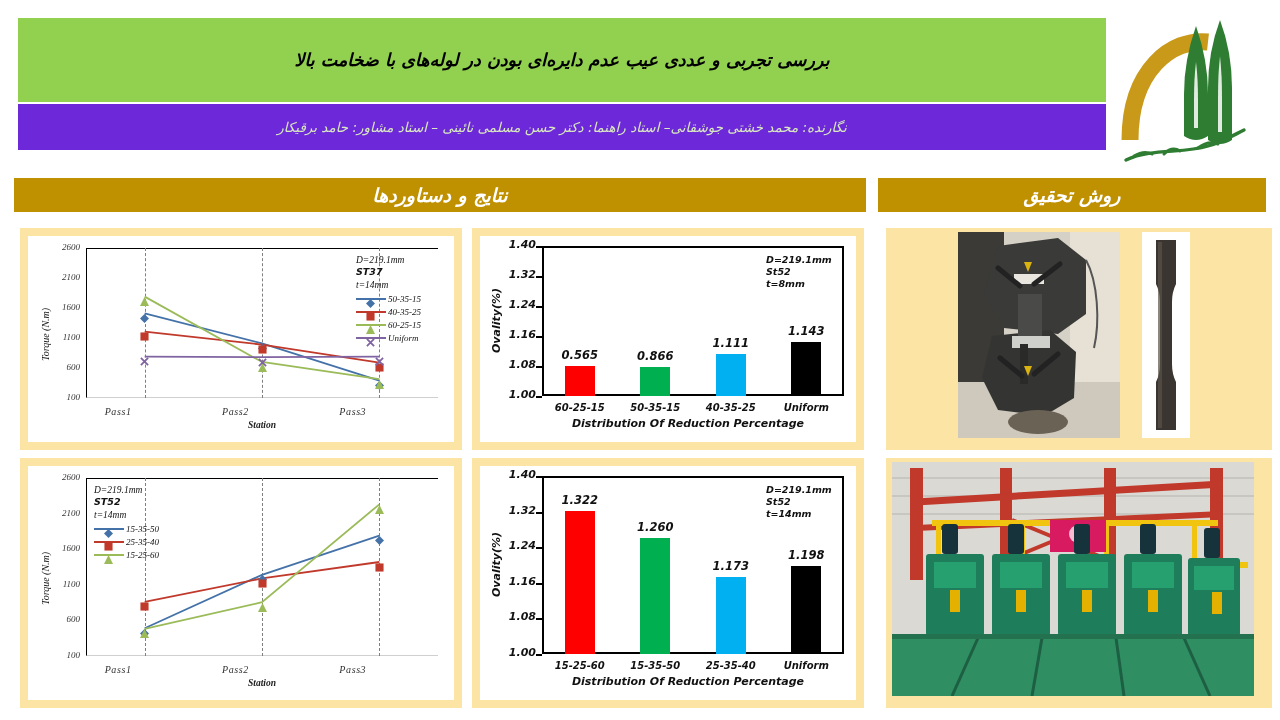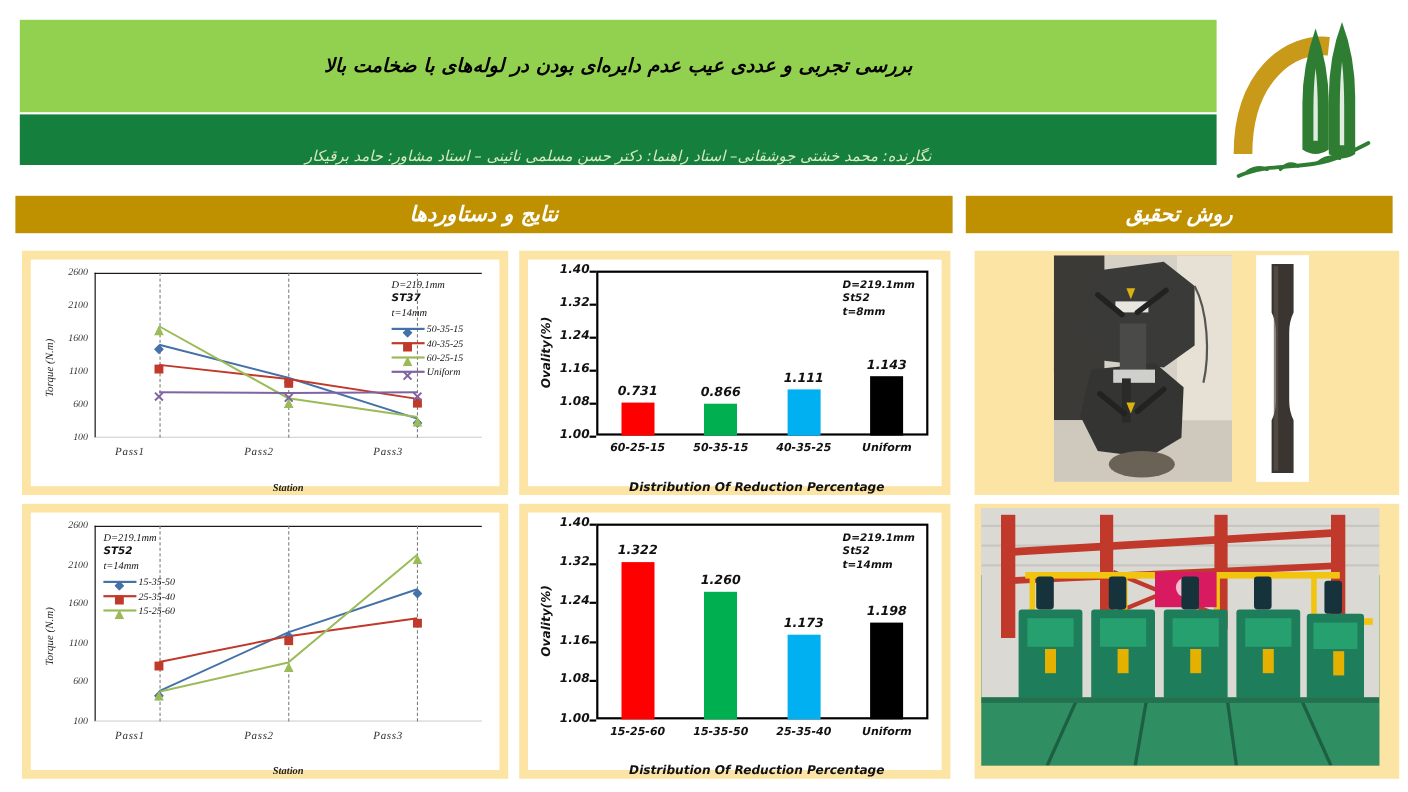--- a/index.html
+++ b/index.html
@@ -14,21 +14,21 @@
     position:absolute;left:18px;top:18px;width:1088px;height:84px;
     background:#92d050;display:flex;align-items:center;justify-content:center;
   }
   .hdr-title span{
     font-family:"DejaVu Sans", sans-serif;
     font-size:17.5px;font-weight:bold;color:#000;direction:rtl;
     text-align:center;line-height:1.6;padding:0 24px;
   }
   .hdr-authors{
     position:absolute;left:18px;top:104px;width:1088px;height:46px;
-    background:#15803d;display:flex;align-items:flex-end;justify-content:center;
+    background:#6d28d9;display:flex;align-items:center;justify-content:center;
   }
   .hdr-authors span{
     font-family:"DejaVu Sans", sans-serif;
     font-size:13.5px;color:#d8e8c0;direction:rtl;text-align:center;
   }
   .logo{
     position:absolute;left:1112px;top:8px;width:160px;height:160px;
   }
 
   
@@ -54,21 +54,21 @@
   .panel-inner{width:100%;height:100%;background:#ffffff;position:relative;}
 
   
   .plot-frame{position:absolute;background:#ffffff;box-sizing:border-box;}
   .axis-label-y{
     position:absolute;transform-origin:0 0;transform:rotate(-90deg);
     white-space:nowrap;font-family:"Liberation Serif", serif;color:#222;
   }
   .tick{position:absolute;white-space:nowrap;color:#333;text-align:right;}
   .xtick{position:absolute;white-space:nowrap;color:#333;}
-  .axis-title{position:absolute;white-space:nowrap;text-align:center;color:#222;margin-top:19px;}
+  .axis-title{position:absolute;white-space:nowrap;text-align:center;color:#222;}
 
   
   .lc .plot-frame{border:1.4px solid #000;border-right:none;border-bottom-color:#d0d0d0;}
   .lc .tick{font-family:"Liberation Serif", serif;font-size:9px;}
   .lc .xtick{font-family:"Liberation Serif", serif;font-size:10px;letter-spacing:.6px;}
   .lc .axis-title{font-family:"Liberation Serif", serif;font-size:9.5px;font-weight:bold;}
   .lc .axis-label-y{font-family:"Liberation Serif", serif;font-size:10px;}
 
   .note{position:absolute;font-family:"Liberation Serif", serif;
         font-size:9.5px;color:#111;white-space:nowrap;line-height:1.32;}
@@ -250,21 +250,21 @@
         <div class="tick" style="left: 10px; top: 92px; width: 46px;">1.16</div>
         <div style="position: absolute; left: 56px; top: 100px; width: 6px; height: 0px; border-top: 2px solid rgb(0, 0, 0);"></div>
         <div class="tick" style="left: 10px; top: 62px; width: 46px;">1.24</div>
         <div style="position: absolute; left: 56px; top: 70px; width: 6px; height: 0px; border-top: 2px solid rgb(0, 0, 0);"></div>
         <div class="tick" style="left: 10px; top: 32px; width: 46px;">1.32</div>
         <div style="position: absolute; left: 56px; top: 40px; width: 6px; height: 0px; border-top: 2px solid rgb(0, 0, 0);"></div>
         <div class="tick" style="left: 10px; top: 2px; width: 46px;">1.40</div>
         <div style="position: absolute; left: 56px; top: 10px; width: 6px; height: 0px; border-top: 2px solid rgb(0, 0, 0);"></div>
         <div class="axis-label-y" style="left: 10px; top: 117px;">Ovality(%)</div>
         <div class="bar" style="left: 84.65px; top: 129.625px; width: 30.2px; height: 30.375px; background: rgb(255, 0, 0);"></div>
-        <div class="barlabel" style="left: 65.75px; top: 111.625px; width: 68px;">0.731</div>
+        <div class="barlabel" style="left: 65.75px; top: 111.625px; width: 68px;">0.565</div>
         <div class="xtick" style="left: 53.75px; top: 166px; width: 92px; text-align: center;">60-25-15</div>
         <div class="bar" style="left: 160.15px; top: 130.75px; width: 30.2px; height: 29.25px; background: rgb(0, 176, 80);"></div>
         <div class="barlabel" style="left: 141.25px; top: 112.75px; width: 68px;">0.866</div>
         <div class="xtick" style="left: 129.25px; top: 166px; width: 92px; text-align: center;">50-35-15</div>
         <div class="bar" style="left: 235.65px; top: 118.375px; width: 30.2px; height: 41.625px; background: rgb(0, 176, 240);"></div>
         <div class="barlabel" style="left: 216.75px; top: 100.375px; width: 68px;">1.111</div>
         <div class="xtick" style="left: 204.75px; top: 166px; width: 92px; text-align: center;">40-35-25</div>
         <div class="bar" style="left: 311.15px; top: 106.375px; width: 30.2px; height: 53.625px; background: rgb(0, 0, 0);"></div>
         <div class="barlabel" style="left: 292.25px; top: 88.375px; width: 68px;">1.143</div>
         <div class="xtick" style="left: 280.25px; top: 166px; width: 92px; text-align: center;">Uniform</div>

